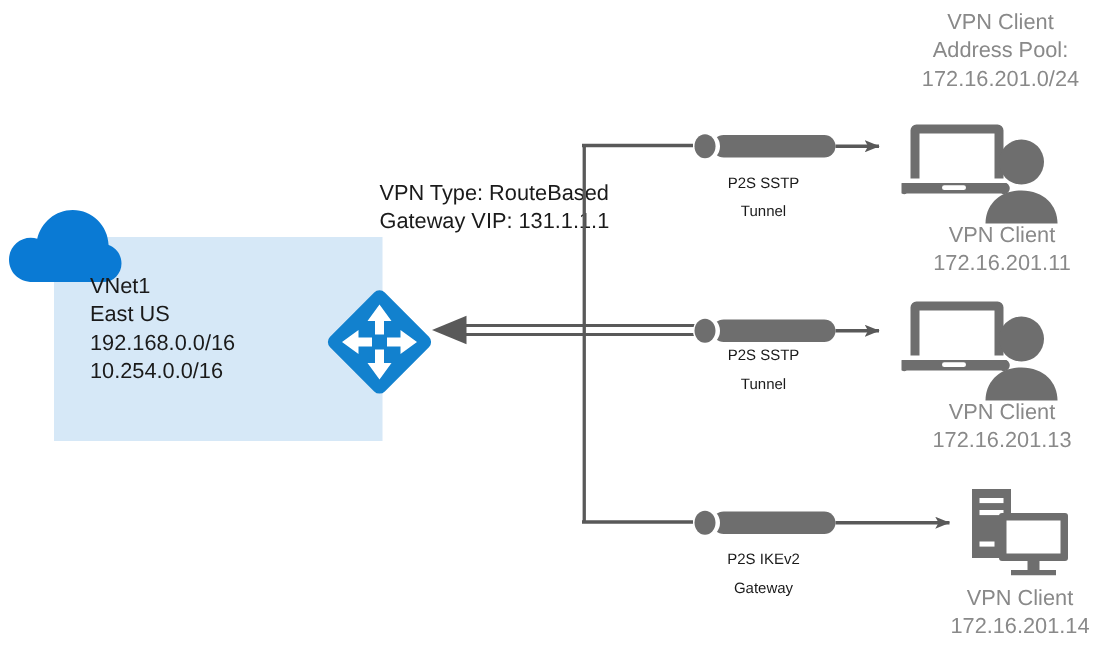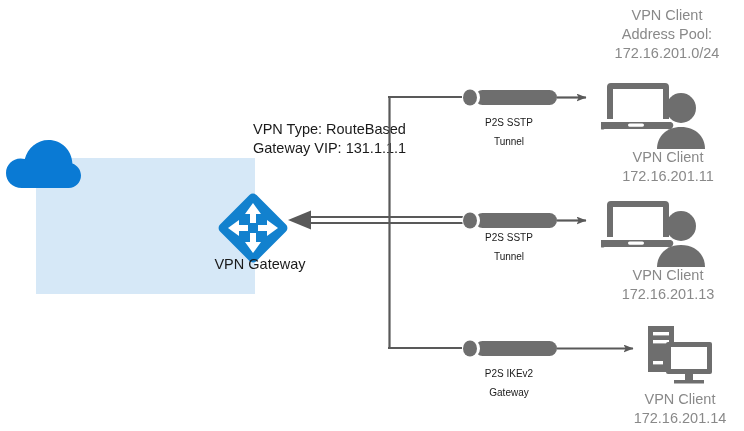--- a/index.html
+++ b/index.html
@@ -116,20 +116,24 @@
   <div class="abs" id="vnet-box"></div>
 
   <div class="abs" id="cloud-icon">
     <svg width="76" height="50" viewBox="0 0 76 50">
       <path d="M16 48 C6 48 0 41 0 33 C0 25 6.5 18.5 14.5 18.5 C16 18.5 17.5 18.7 18.8 19.1
                C21.5 8.2 31 0 42.5 0 C55.5 0 66 10.4 66.4 23.4 C71.5 25.2 75 30 75 35.6
                C75 42.4 69.6 48 62.8 48 Z" fill="#0a7ad4"></path>
     </svg>
   </div>
 
+  <div class="abs" id="vnet-label">VNet1
+East US
+192.168.0.0/16
+10.254.0.0/16</div>
 
   <div class="abs" id="gateway-meta">VPN Type: RouteBased
 Gateway VIP: 131.1.1.1</div>
 
   <div class="abs" id="pool-note">VPN Client
 Address Pool:
 172.16.201.0/24</div>
 
   <svg class="abs" id="wires" viewBox="0 0 744 431">
     <defs>
@@ -182,21 +186,20 @@
         <path d="M39 14 L47 25 L42 25 L42 34 L36 34 L36 25 L31 25 Z"></path>
 
         <path d="M39 64 L31 53 L36 53 L36 44 L42 44 L42 53 L47 53 Z"></path>
 
         <path d="M14 39 L25 31 L25 36 L34 36 L34 42 L25 42 L25 47 Z"></path>
 
         <path d="M64 39 L53 47 L53 42 L44 42 L44 36 L53 36 L53 31 Z"></path>
       </g>
     </svg>
   </div>
-  <div class="abs" id="gateway-label">VPN Gateway</div>
 
   <div class="abs tunnel-label" id="tunnel-label-1">P2S SSTP
 Tunnel</div>
   <div class="abs tunnel-label" id="tunnel-label-2">P2S SSTP
 Tunnel</div>
   <div class="abs tunnel-label" id="tunnel-label-3">P2S IKEv2
 Gateway</div>
 
   <div class="abs" id="client-icon-1">
     <svg width="105" height="70" viewBox="0 0 105 70">

